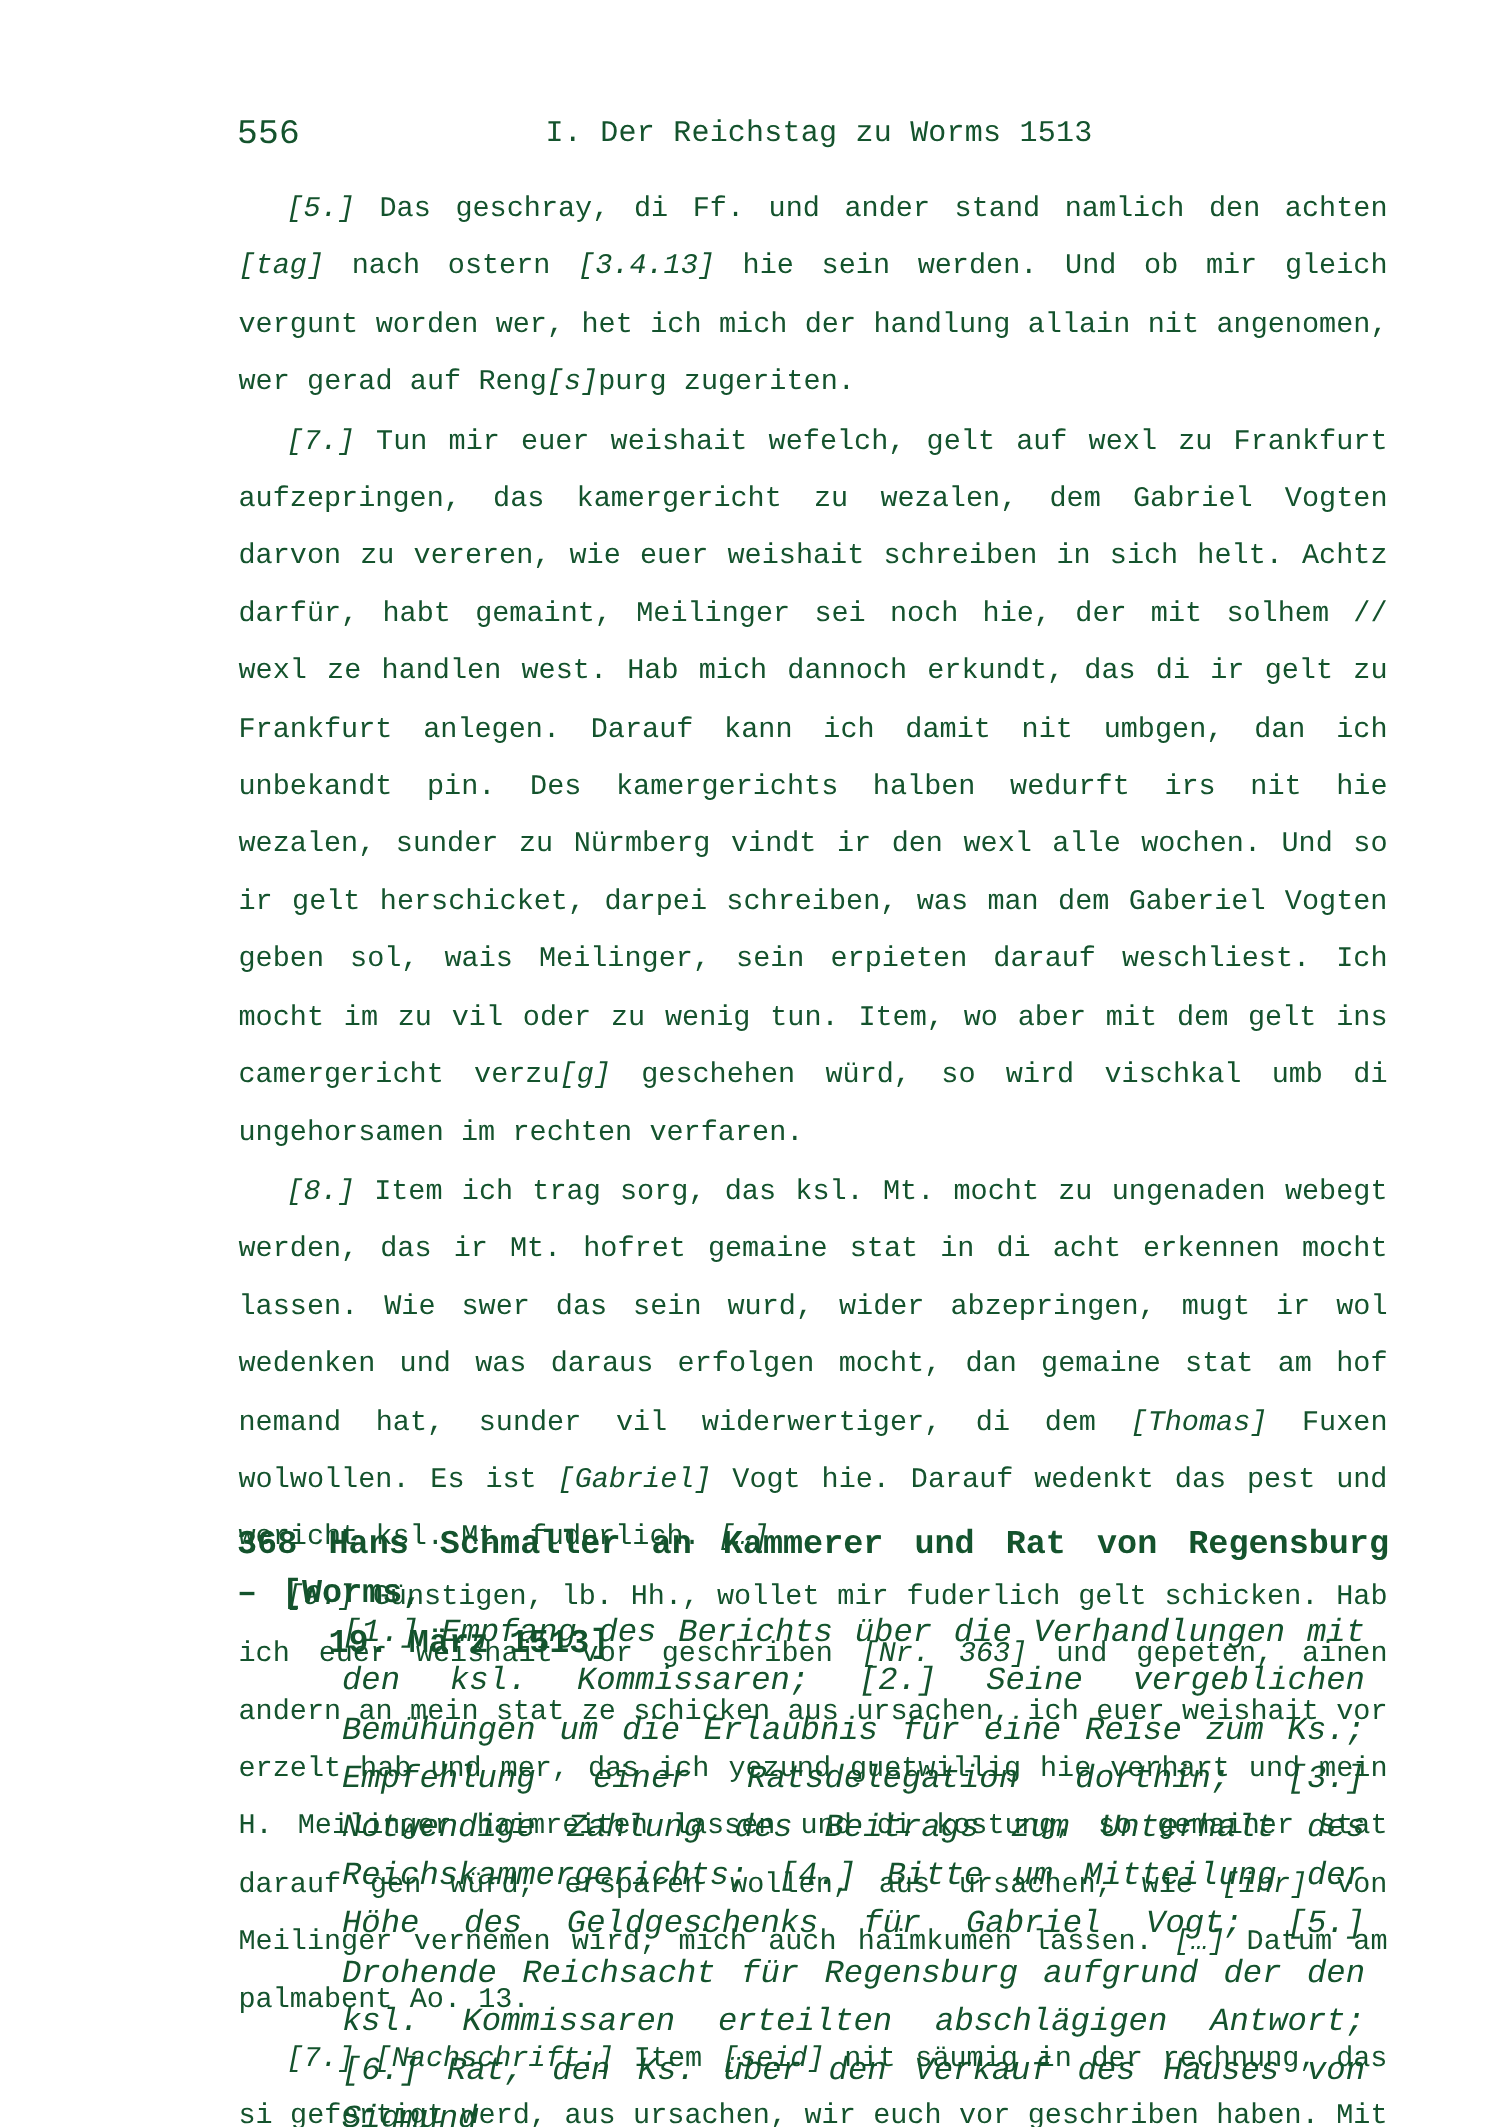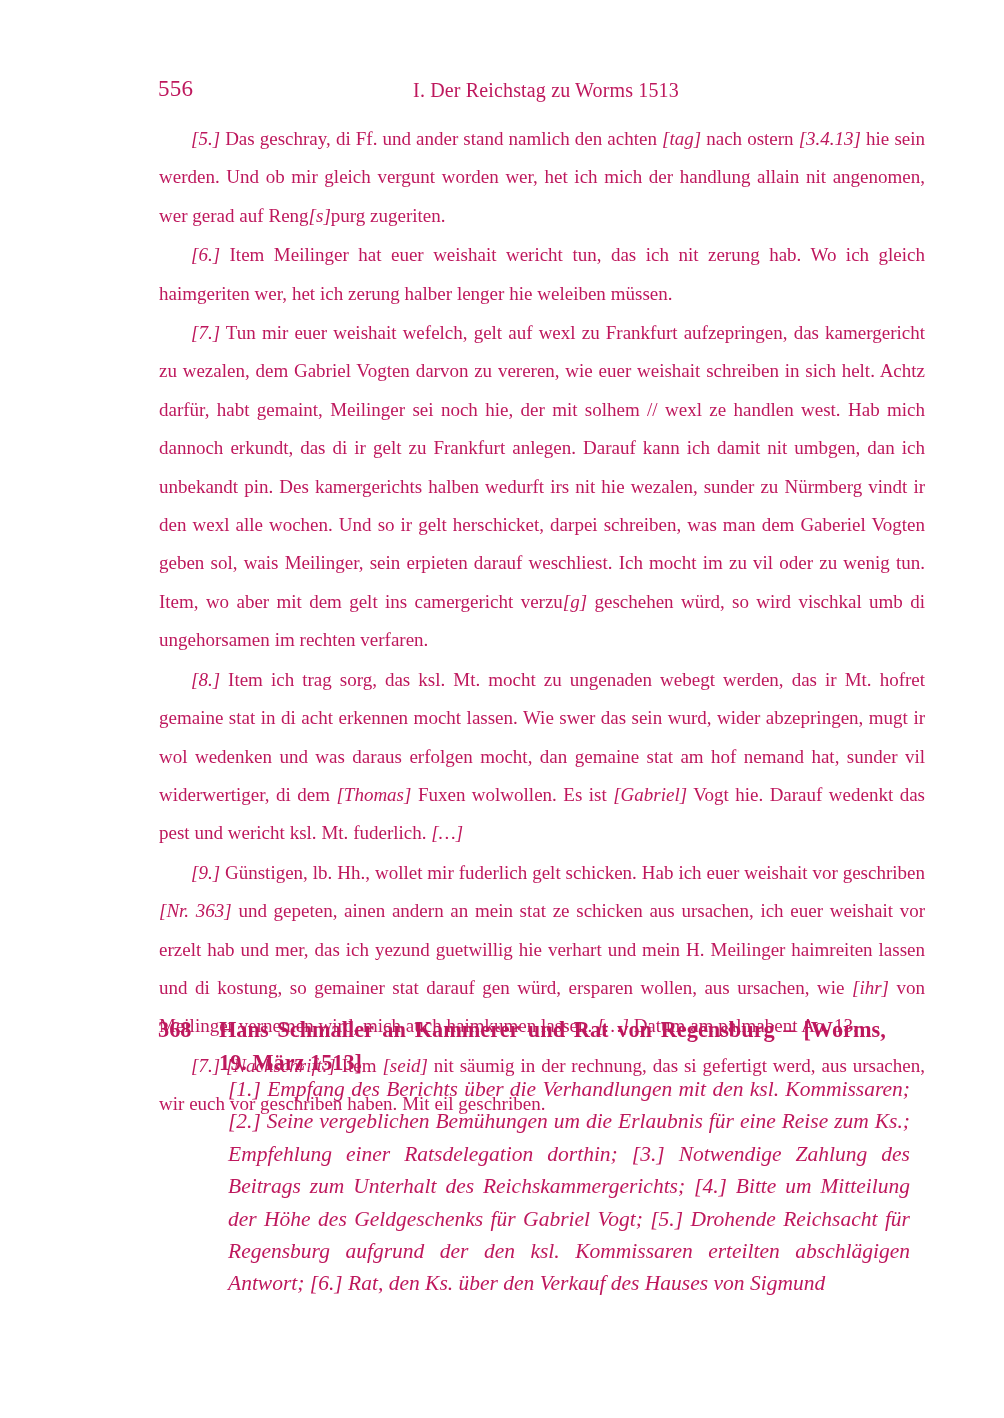--- a/index.html
+++ b/index.html
@@ -7,22 +7,22 @@
     margin: 0;
     padding: 0;
     background: #ffffff;
   }
   .page {
     position: relative;
     width: 1004px;
     height: 1418px;
     background: #ffffff;
     overflow: hidden;
-    font-family: Liberation Serif, serif;
-    color: #be185d;
+    font-family: Liberation Mono, monospace;
+    color: #14532d;
     -webkit-font-smoothing: antialiased;
   }
 
   
   .running-head {
     position: absolute;
     left: 158px;
     top: 76px;
     width: 768px;
     height: 26px;
@@ -129,21 +129,20 @@
 
   <div class="running-head">
     <span class="folio">556</span>
     <span class="head-title">I. Der Reichstag zu Worms 1513</span>
   </div>
 
   <div class="textblock">
 
     <p class="para"><i>[5.]</i> Das geschray, di Ff. und ander stand namlich den achten <i>[tag]</i> nach ostern <i>[3.4.13]</i> hie sein werden. Und ob mir gleich vergunt worden wer, het ich mich der handlung allain nit angenomen, wer gerad auf Reng<i>[s]</i>purg zugeriten.</p>
 
-    <p class="para"><i>[6.]</i> Item Meilinger hat euer weishait wericht tun, das ich nit zerung hab. Wo ich gleich haimgeriten wer, het ich zerung halber lenger hie weleiben müssen.</p>
 
     <p class="para"><i>[7.]</i> Tun mir euer weishait wefelch, gelt auf wexl zu Frankfurt aufzepringen, das kamergericht zu wezalen, dem Gabriel Vogten darvon zu vereren, wie euer weishait schreiben in sich helt. Achtz darfür, habt gemaint, Meilinger sei noch hie, der mit solhem <span>//</span> wexl ze handlen west. Hab mich dannoch erkundt, das di ir gelt zu Frankfurt anlegen. Darauf kann ich damit nit umbgen, dan ich unbekandt pin. Des kamergerichts halben wedurft irs nit hie wezalen, sunder zu Nürmberg vindt ir den wexl alle wochen. Und so ir gelt herschicket, darpei schreiben, was man dem Gaberiel Vogten geben sol, wais Meilinger, sein erpieten darauf weschliest. Ich mocht im zu vil oder zu wenig tun. Item, wo aber mit dem gelt ins camergericht verzu<i>[g]</i> geschehen würd, so wird vischkal umb di ungehorsamen im rechten verfaren.</p>
 
     <p class="para"><i>[8.]</i> Item ich trag sorg, das ksl. Mt. mocht zu ungenaden webegt werden, das ir Mt. hofret gemaine stat in di acht erkennen mocht lassen. Wie swer das sein wurd, wider abzepringen, mugt ir wol wedenken und was daraus erfolgen mocht, dan gemaine stat am hof nemand hat, sunder vil widerwertiger, di dem <i>[Thomas]</i> Fuxen wolwollen. Es ist <i>[Gabriel]</i> Vogt hie. Darauf wedenkt das pest und wericht ksl. Mt. fuderlich. <i>[…]</i></p>
 
     <p class="para"><i>[9.]</i> Günstigen, lb. Hh., wollet mir fuderlich gelt schicken. Hab ich euer weishait vor geschriben <i>[Nr. 363]</i> und gepeten, ainen andern an mein stat ze schicken aus ursachen, ich euer weishait vor erzelt hab und mer, das ich yezund guetwillig hie verhart und mein H. Meilinger haimreiten lassen und di kostung, so gemainer stat darauf gen würd, ersparen wollen, aus ursachen, wie <i>[ihr]</i> von Meilinger vernemen wird, mich auch haimkumen lassen. <i>[…]</i> Datum am palmabent Ao. 13.</p>
 
     <p class="para"><i>[7.]</i> <i>[Nachschrift:]</i> Item <i>[seid]</i> nit säumig in der rechnung, das si gefertigt werd, aus ursachen, wir euch vor geschriben haben. Mit eil geschriben.</p>
 
   </div>

